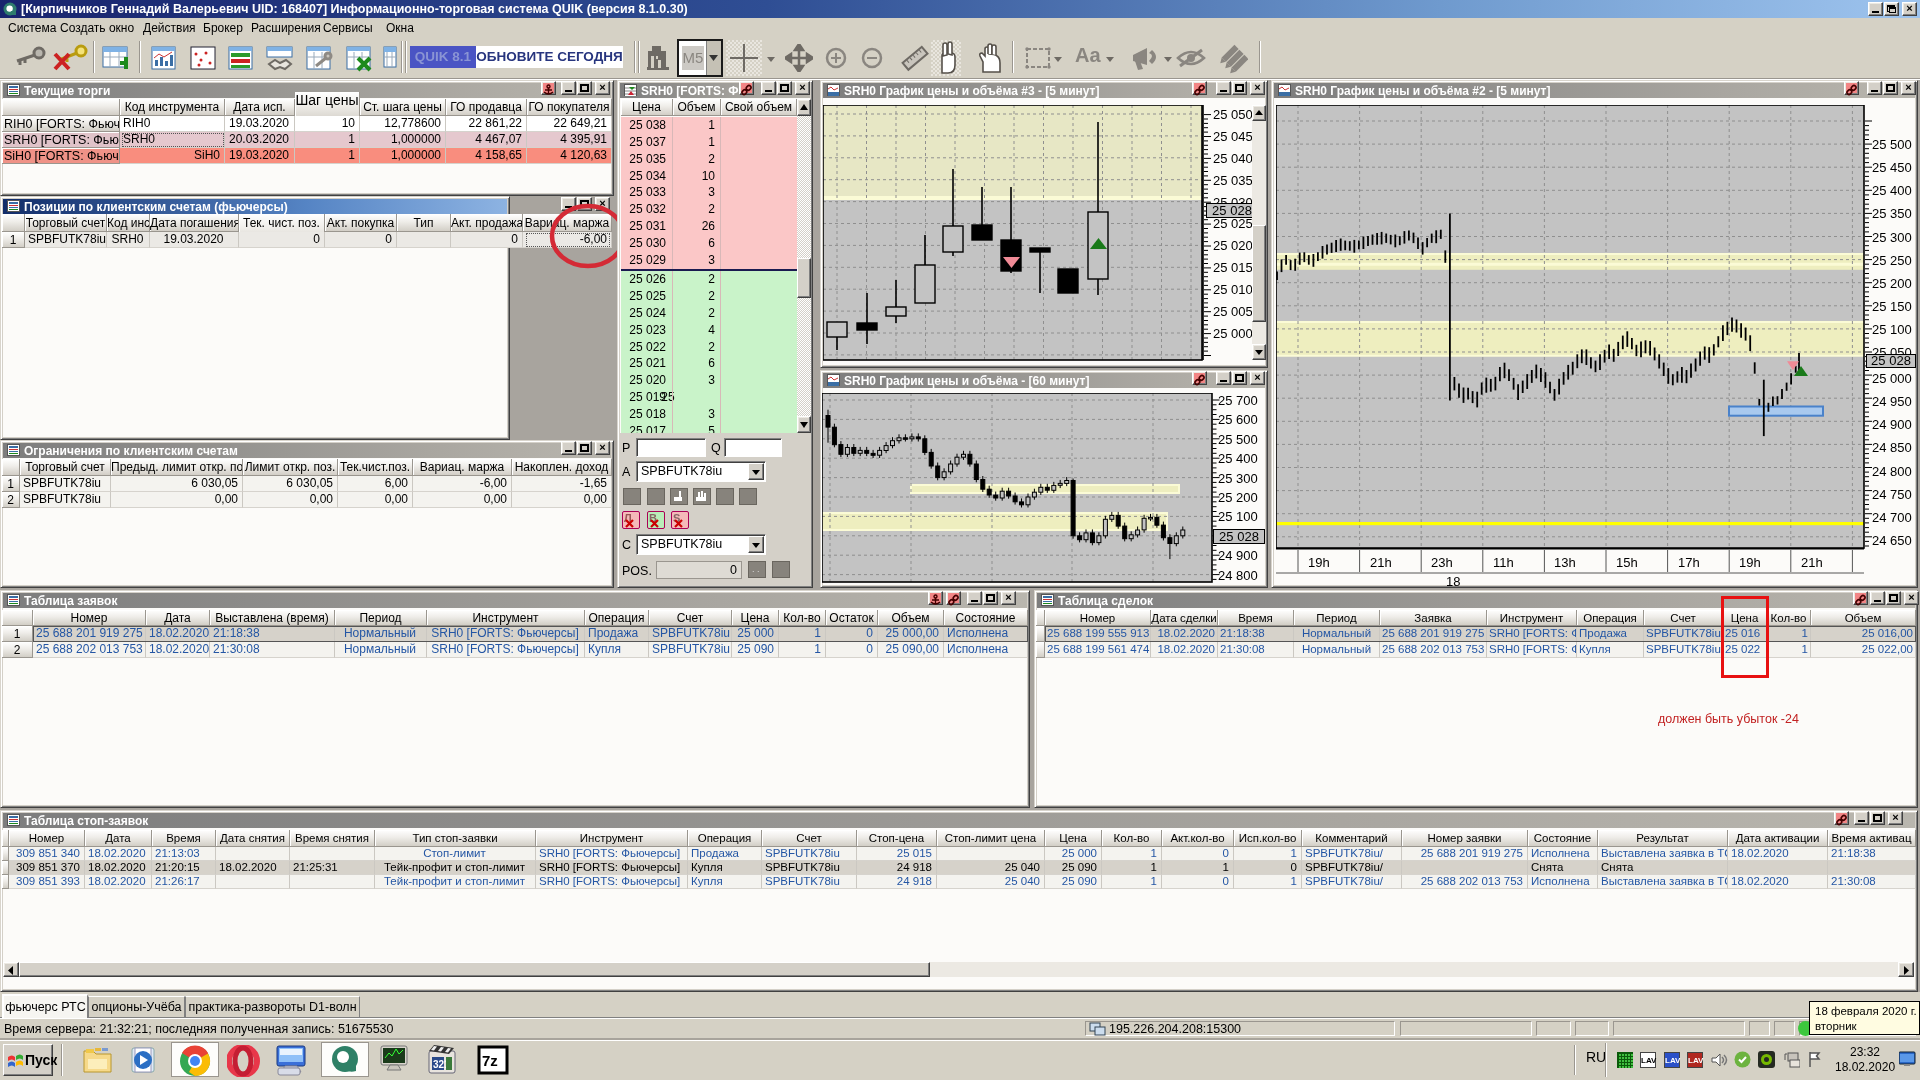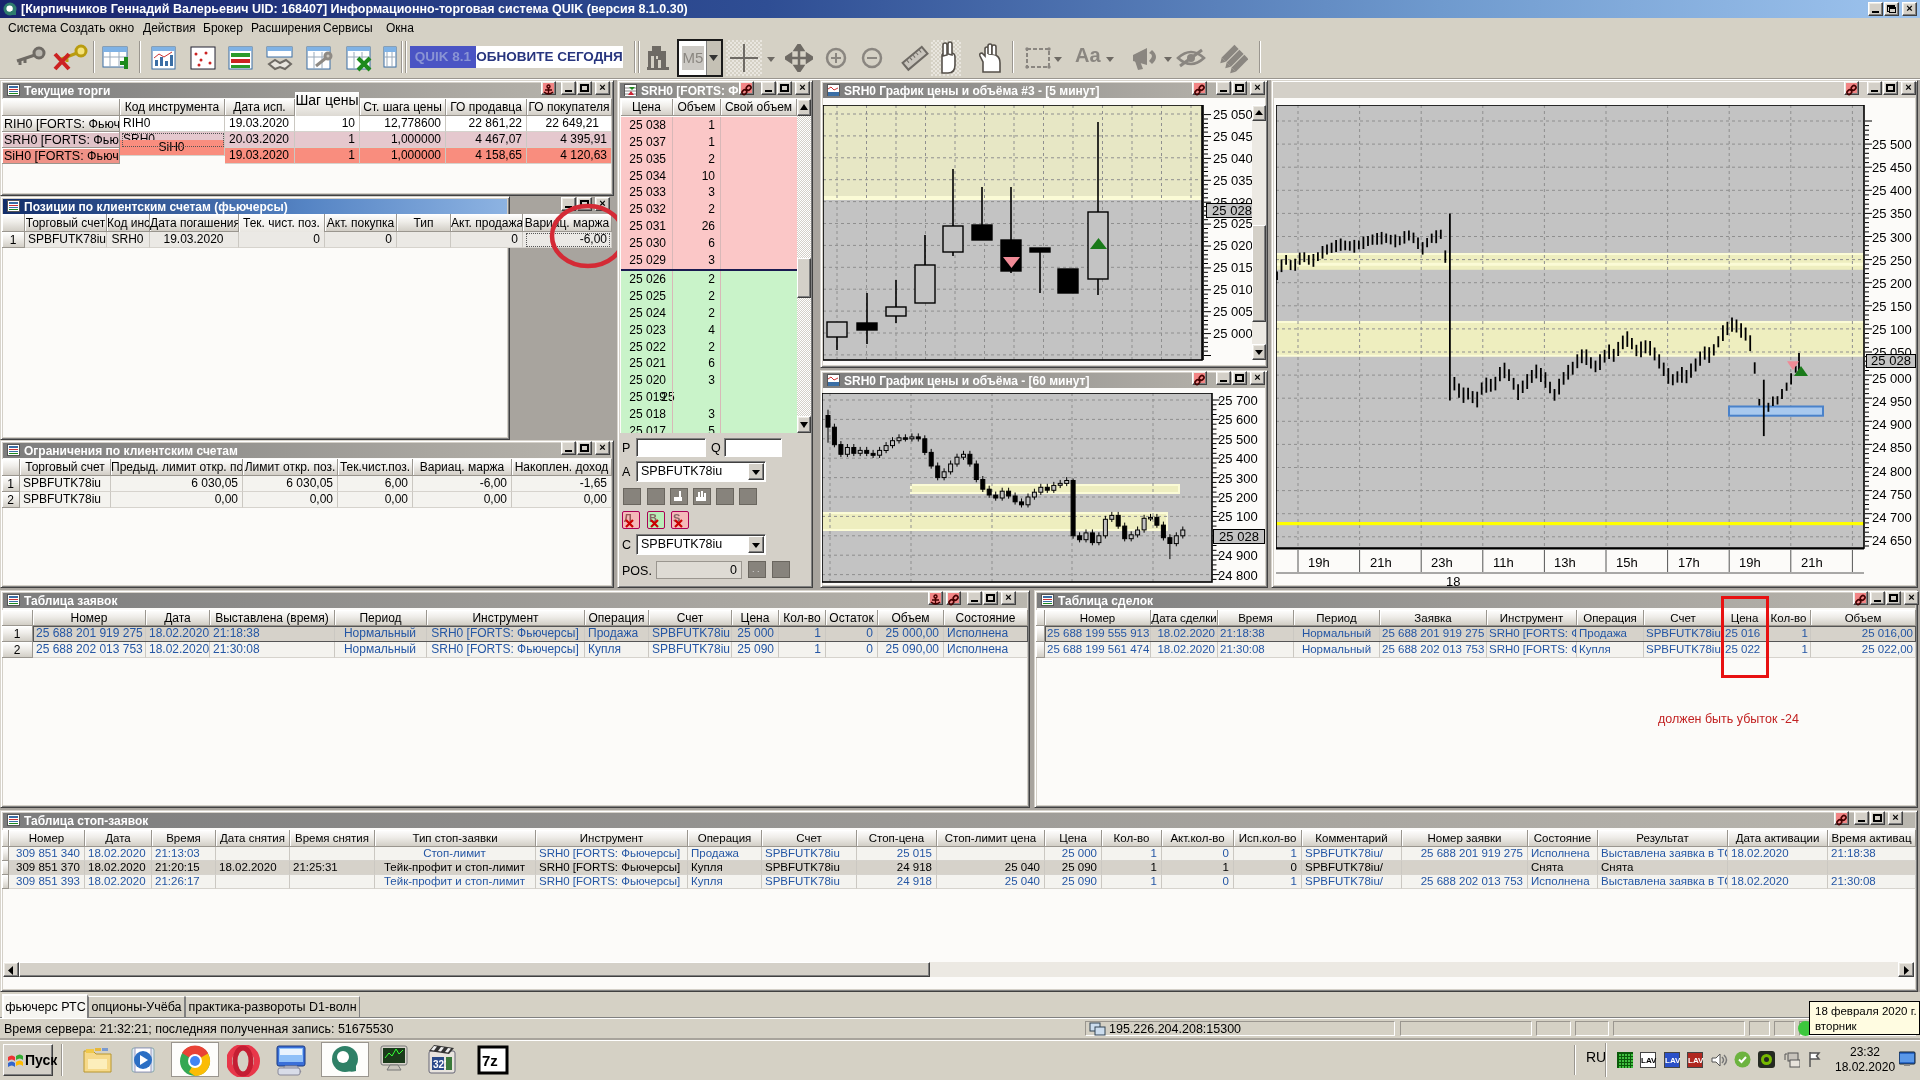--- a/index.html
+++ b/index.html
@@ -269,30 +269,30 @@
     <div class="hdrc" style="left:295px;top:92px;width:65px;height:31px;line-height:17px;font-size:14px">Шаг цены</div>
     <div class="hdrc" style="left:360px;top:99px;width:86px;height:17px;line-height:17px;font-size:12px">Ст. шага цены</div>
     <div class="hdrc" style="left:446px;top:99px;width:81px;height:17px;line-height:17px;font-size:12px">ГО продавца</div>
     <div class="hdrc" style="left:527px;top:99px;width:85px;height:17px;line-height:17px;font-size:12px">ГО покупателя</div>
     <div class="cell" style="left:2px;top:116px;width:118px;height:16px;line-height:15px;text-align:left;padding-right:4px;padding-left:3px;color:#000;background:#fff;"></div>
     <div class="cell" style="left:120px;top:116px;width:105px;height:16px;line-height:15px;text-align:left;padding-right:4px;padding-left:3px;color:#000;background:#fff;">RIH0</div>
     <div class="cell" style="left:225px;top:116px;width:70px;height:16px;line-height:15px;text-align:center;padding-right:4px;padding-left:3px;color:#000;background:#fff;">19.03.2020</div>
     <div class="cell" style="left:295px;top:116px;width:65px;height:16px;line-height:15px;text-align:right;padding-right:4px;padding-left:3px;color:#000;background:#fff;">10</div>
     <div class="cell" style="left:360px;top:116px;width:86px;height:16px;line-height:15px;text-align:right;padding-right:4px;padding-left:3px;color:#000;background:#fff;">12,778600</div>
     <div class="cell" style="left:446px;top:116px;width:81px;height:16px;line-height:15px;text-align:right;padding-right:4px;padding-left:3px;color:#000;background:#fff;">22 861,22</div>
-    <div class="cell" style="left:527px;top:116px;width:85px;height:16px;line-height:15px;text-align:right;padding-right:12px;padding-left:3px;color:#000;background:#fff;">22 649,21</div>
+    <div class="cell" style="left:527px;top:116px;width:85px;height:16px;line-height:15px;text-align:right;padding-right:4px;padding-left:3px;color:#000;background:#fff;">22 649,21</div>
     <div class="cell" style="left:2px;top:132px;width:118px;height:16px;line-height:15px;text-align:left;padding-right:4px;padding-left:3px;color:#000;background:#e5c8ce;"></div>
     <div class="cell" style="left:120px;top:132px;width:105px;height:16px;line-height:15px;text-align:left;padding-right:4px;padding-left:3px;color:#000;background:#e5c8ce;">SRH0</div>
     <div class="cell" style="left:225px;top:132px;width:70px;height:16px;line-height:15px;text-align:center;padding-right:4px;padding-left:3px;color:#000;background:#e5c8ce;">20.03.2020</div>
     <div class="cell" style="left:295px;top:132px;width:65px;height:16px;line-height:15px;text-align:right;padding-right:4px;padding-left:3px;color:#000;background:#e5c8ce;">1</div>
     <div class="cell" style="left:360px;top:132px;width:86px;height:16px;line-height:15px;text-align:right;padding-right:4px;padding-left:3px;color:#000;background:#e5c8ce;">1,000000</div>
     <div class="cell" style="left:446px;top:132px;width:81px;height:16px;line-height:15px;text-align:right;padding-right:4px;padding-left:3px;color:#000;background:#e5c8ce;">4 467,07</div>
     <div class="cell" style="left:527px;top:132px;width:85px;height:16px;line-height:15px;text-align:right;padding-right:4px;padding-left:3px;color:#000;background:#e5c8ce;">4 395,91</div>
     <div class="cell" style="left:2px;top:148px;width:118px;height:16px;line-height:15px;text-align:left;padding-right:4px;padding-left:3px;color:#000;background:#f98d7e;"></div>
-    <div class="cell" style="left:120px;top:140px;width:105px;height:16px;line-height:15px;text-align:center;padding-right:4px;padding-left:3px;color:#000;background:#f98d7e;">SiH0</div>
+    <div class="cell" style="left:120px;top:148px;width:105px;height:16px;line-height:15px;text-align:right;padding-right:4px;padding-left:3px;color:#000;background:#f98d7e;">SiH0</div>
     <div class="cell" style="left:225px;top:148px;width:70px;height:16px;line-height:15px;text-align:center;padding-right:4px;padding-left:3px;color:#000;background:#f98d7e;">19.03.2020</div>
     <div class="cell" style="left:295px;top:148px;width:65px;height:16px;line-height:15px;text-align:right;padding-right:4px;padding-left:3px;color:#000;background:#f98d7e;">1</div>
     <div class="cell" style="left:360px;top:148px;width:86px;height:16px;line-height:15px;text-align:right;padding-right:4px;padding-left:3px;color:#000;background:#f98d7e;">1,000000</div>
     <div class="cell" style="left:446px;top:148px;width:81px;height:16px;line-height:15px;text-align:right;padding-right:4px;padding-left:3px;color:#000;background:#f98d7e;">4 158,65</div>
     <div class="cell" style="left:527px;top:148px;width:85px;height:16px;line-height:15px;text-align:right;padding-right:4px;padding-left:3px;color:#000;background:#f98d7e;">4 120,63</div>
   </div>
 <div class="hdrc" style="left:2px;top:116px;width:118px;height:16px;line-height:16px;font-size:12px;text-align:center"></div>
 <div class="hdrc" style="left:2px;top:116px;width:118px;height:16px;line-height:16px;font-size:12.5px;text-align:left;padding-left:2px">RIH0 [FORTS: Фьючер</div>
 <div class="hdrc" style="left:2px;top:132px;width:118px;height:16px;line-height:16px;font-size:12.5px;text-align:left;padding-left:2px;background:#e0c3c9">SRH0 [FORTS: Фьюче</div>
 <div class="hdrc" style="left:2px;top:148px;width:118px;height:16px;line-height:16px;font-size:12.5px;text-align:left;padding-left:2px;background:#ef9287">SiH0 [FORTS: Фьючер</div>
@@ -939,20 +939,27 @@
 <div class="ab" style="left:1218px;top:412px;font-size:13px">25 600</div>
 <div class="ab" style="left:1218px;top:432px;font-size:13px">25 500</div>
 <div class="ab" style="left:1218px;top:451px;font-size:13px">25 400</div>
 <div class="ab" style="left:1218px;top:471px;font-size:13px">25 300</div>
 <div class="ab" style="left:1218px;top:490px;font-size:13px">25 200</div>
 <div class="ab" style="left:1218px;top:509px;font-size:13px">25 100</div>
 <div class="ab" style="left:1218px;top:548px;font-size:13px">24 900</div>
 <div class="ab" style="left:1218px;top:568px;font-size:13px">24 800</div>
 <div class="ab" style="left:1213px;top:529px;width:52px;height:15px;background:#c3c3c3;border:1.5px solid #000;font-size:13px;text-align:center;line-height:13px">25 028</div>
 <div class="win" style="left:1271px;top:80px;width:647px;height:508px">
+    <div class="tb ina">
+      <div class="tico"><svg width="11" height="10">
+          <path d="M0 3 L3 1 L6 4 L10 2" stroke="#c33" fill="none"></path>
+          <rect x="0" y="6" width="11" height="4" fill="#3a6ea5"></rect>
+        </svg></div>
+      <div style="position:absolute;left:21px;top:1px">SRH0 График цены и объёма #2 - [5 минут]</div>
+    </div>
     <div class="ab" style="left:2px;top:17px;right:2px;bottom:2px;background:#fcfbf9"></div>
 <div class="wbtn pk" style="left:572px"><svg width="13" height="12">
         <g transform="rotate(-45 6.5 6)" stroke="#400" stroke-width="1.6" fill="none">
           <rect x="1" y="4" width="5" height="4" rx="2"></rect>
           <rect x="7" y="4" width="5" height="4" rx="2"></rect>
         </g>
       </svg></div>
     <div class="wbtn" style="left:595px">
       <div class="glyph-min"></div>
     </div>

